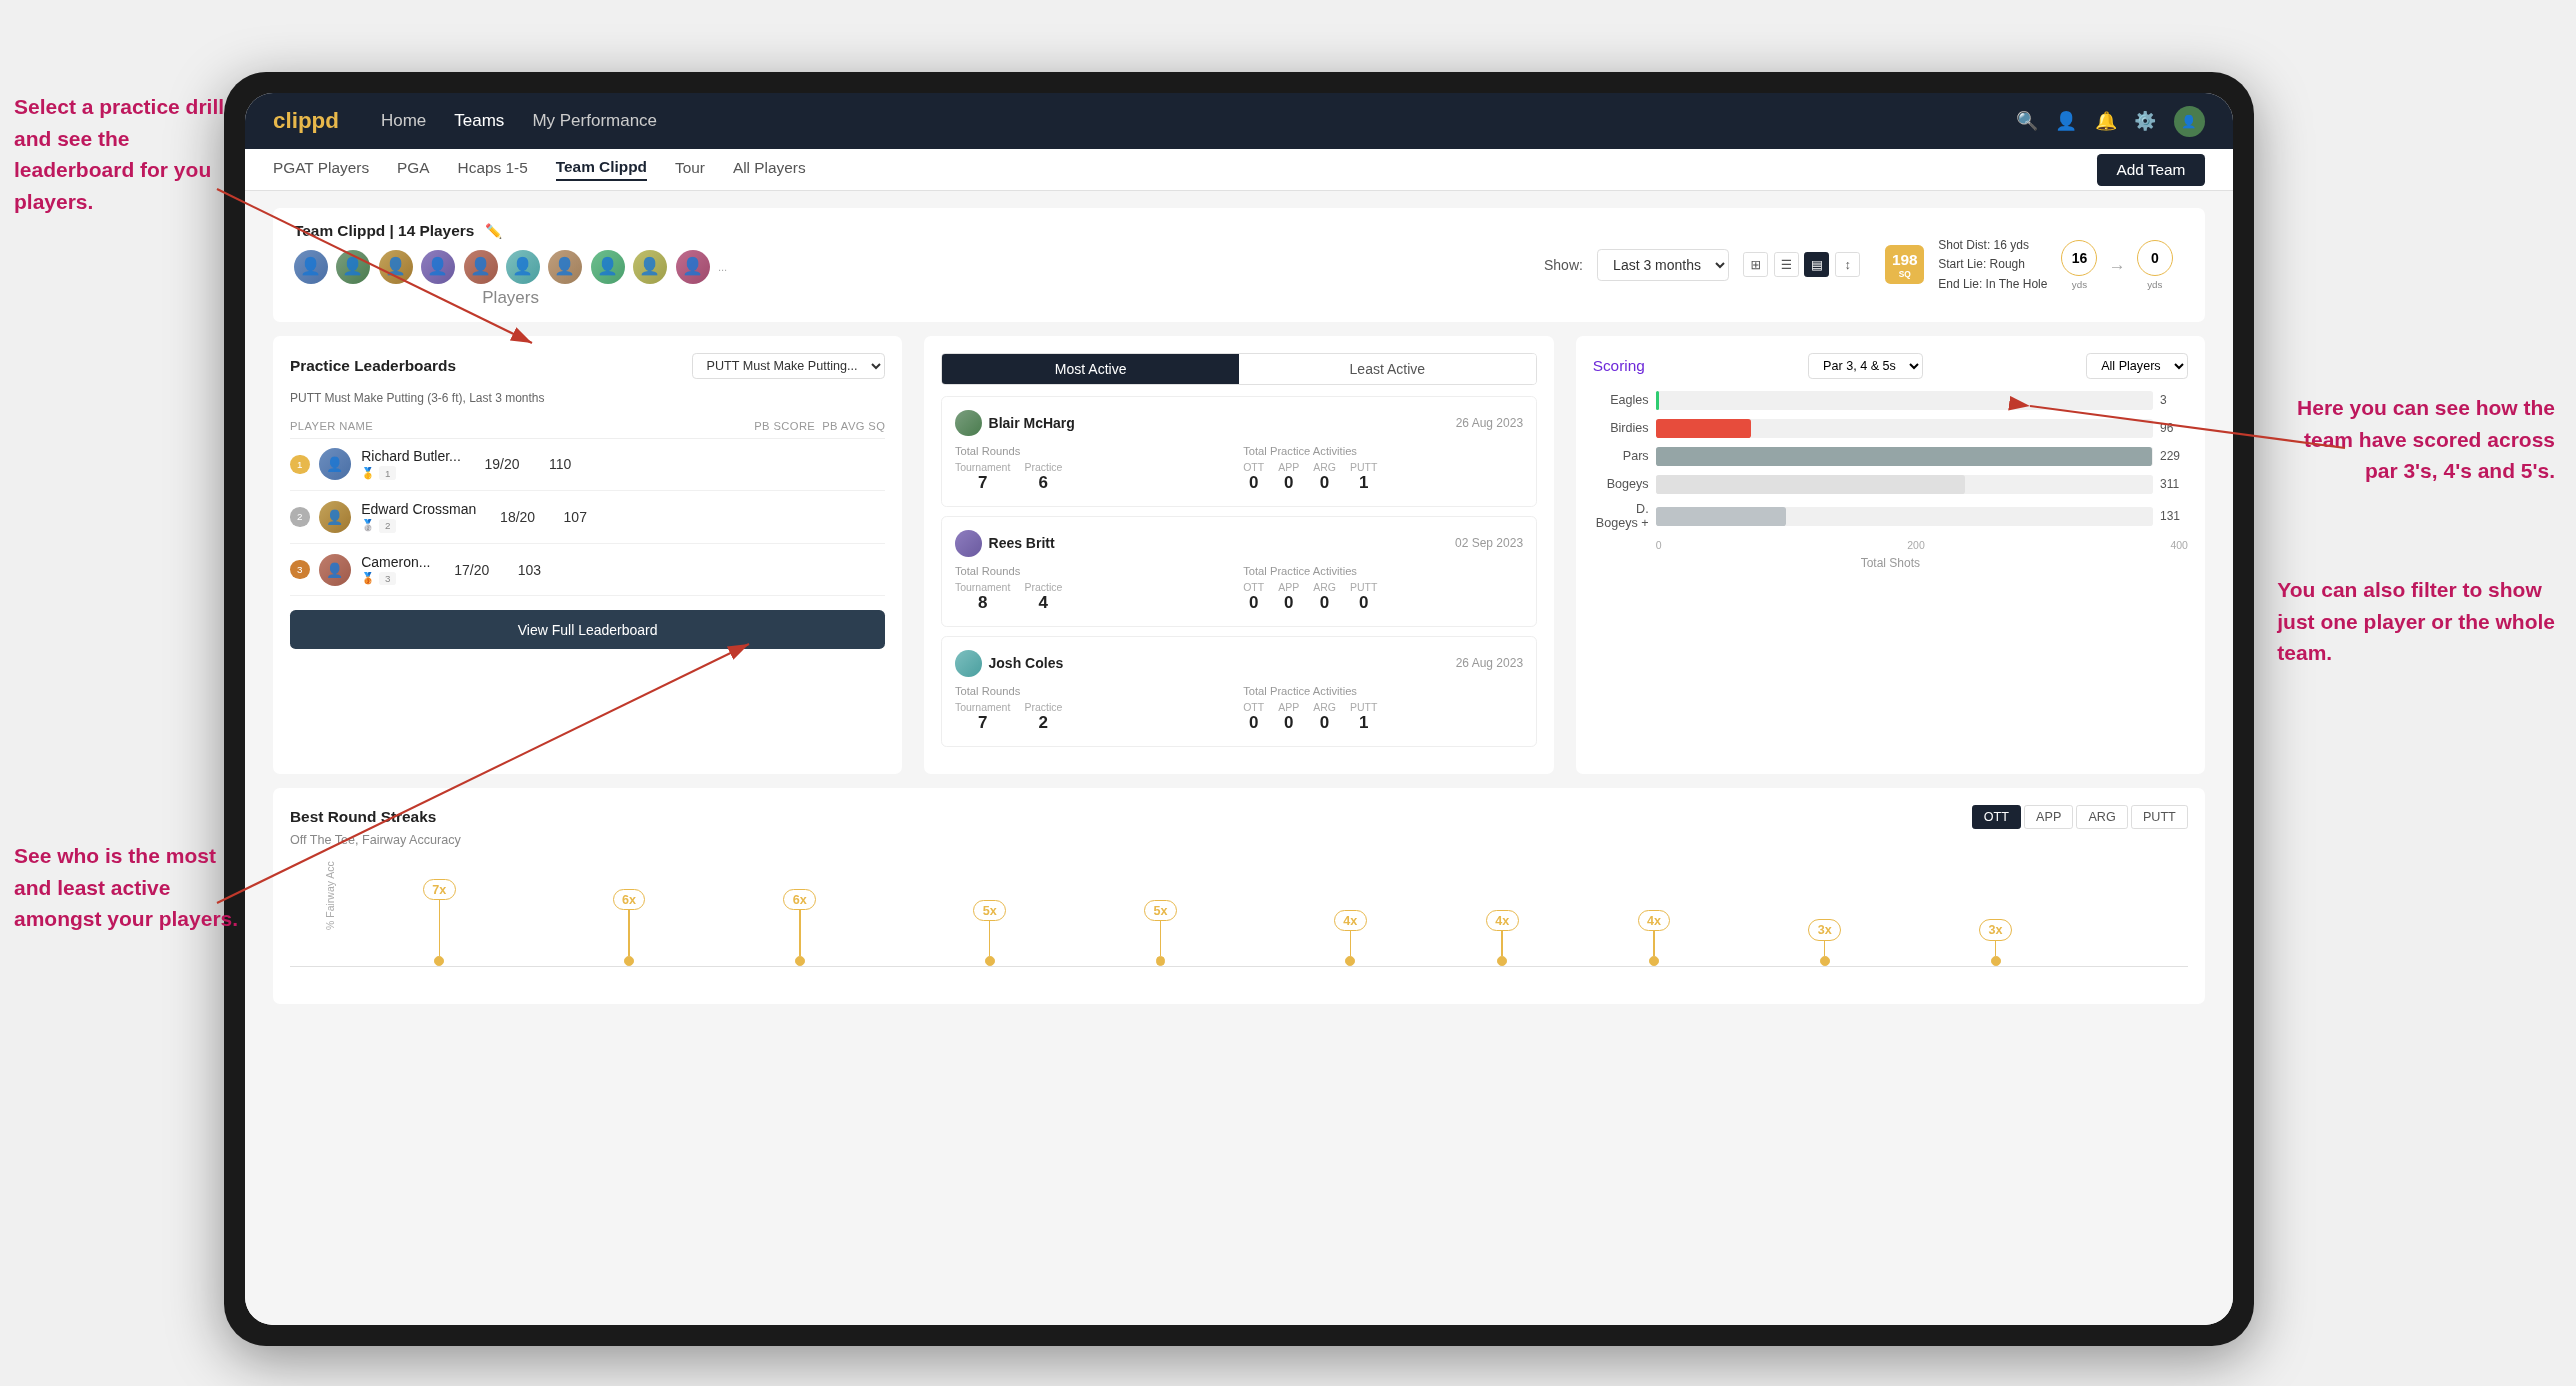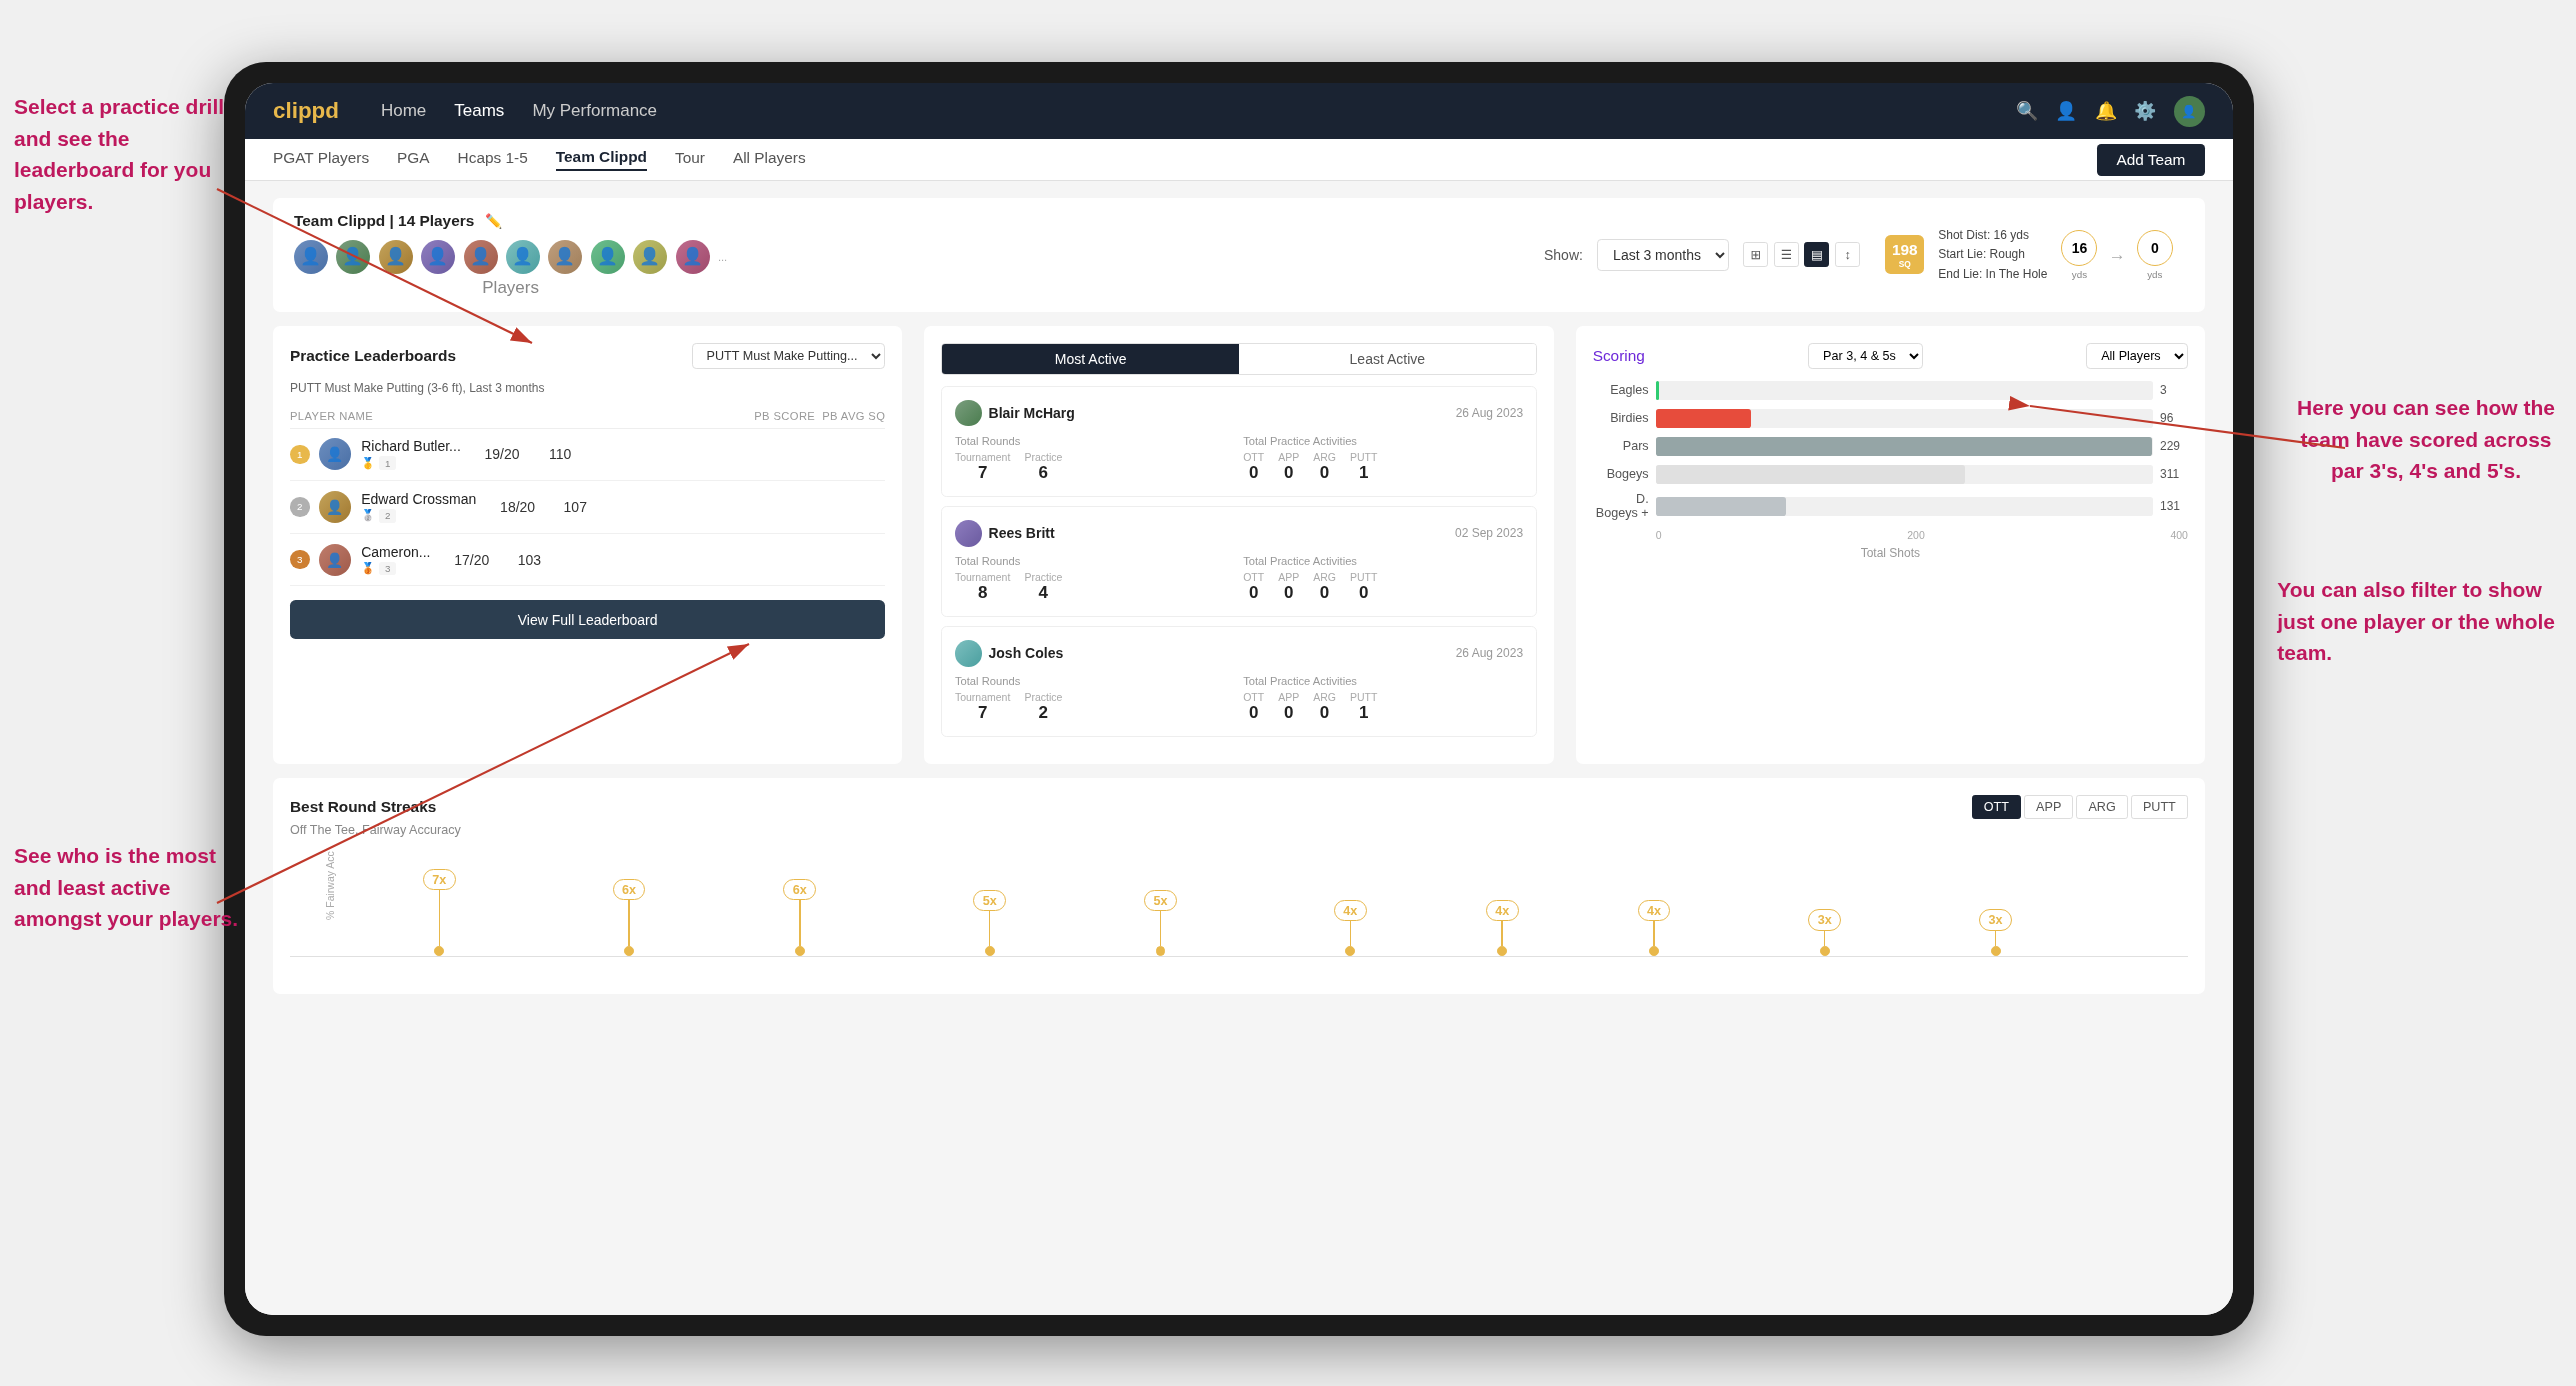--- a/index.html
+++ b/index.html
@@ -9,21 +9,21 @@
       width: 2576px;
       height: 1386px;
       position: relative;
       overflow: hidden;
     }
 
     
     .ipad {
       position: absolute;
       left: 224px;
-      top: 62px;
+      top: 72px;
       width: 2030px;
       height: 1274px;
       background: #1a1a1a;
       border-radius: 42px;
       box-shadow: 0 14px 56px rgba(0,0,0,0.4);
       padding: 21px;
     }
     .ipad-screen {
       width: 100%;
       height: 100%;
@@ -1102,21 +1102,21 @@
 
 <svg class="arrow-svg" style="left:0;top:0;width:2576px;height:1386px;pointer-events:none;" viewBox="0 0 3680 1980" width="2576" height="1386">
   <defs>
     <marker id="arrowhead2" markerWidth="10" markerHeight="7" refX="10" refY="3.5" orient="auto">
       <polygon points="0 0, 10 3.5, 0 7" fill="#c0392b"></polygon>
     </marker>
   </defs>
   <line x1="310" y1="1290" x2="1070" y2="920" stroke="#c0392b" stroke-width="3" marker-end="url(#arrowhead2)"></line>
 </svg>
 
-<div class="annot-text" style="right:21px;top:392px;font-size:21px;text-align:center;max-width:294px;">
+<div class="annot-text" style="right:21px;top:392px;font-size:21px;text-align:right;max-width:294px;">
   Here you can see how the<br>team have scored across<br>par 3's, 4's and 5's.
 </div>
 
 <div class="annot-text" style="right:21px;top:574px;font-size:21px;text-align:left;max-width:294px;">
   You can also filter to show<br>just one player or the whole<br>team.
 </div>
 
 <svg class="arrow-svg" style="left:0;top:0;width:2576px;height:1386px;pointer-events:none;" viewBox="0 0 3680 1980" width="2576" height="1386">
   <defs>
     <marker id="arrowhead3" markerWidth="10" markerHeight="7" refX="0" refY="3.5" orient="auto">

